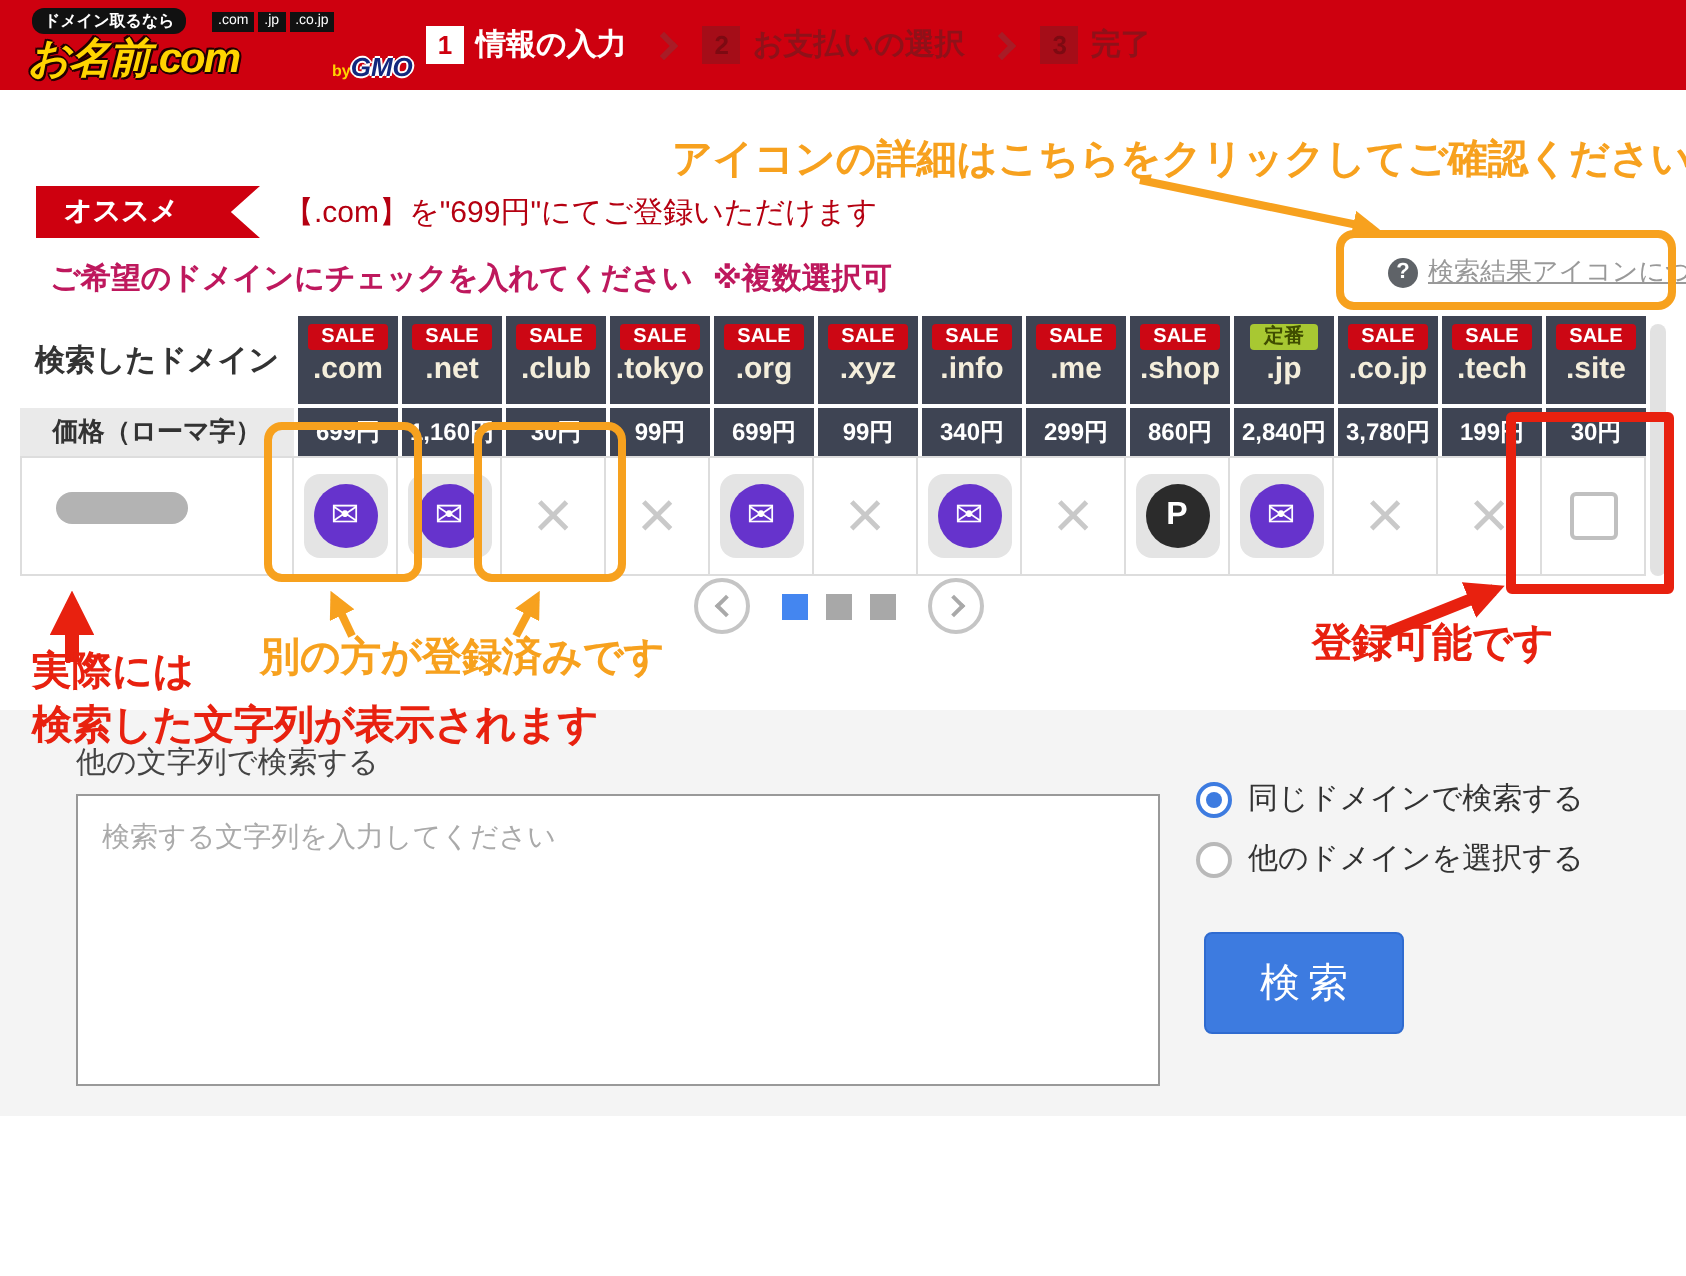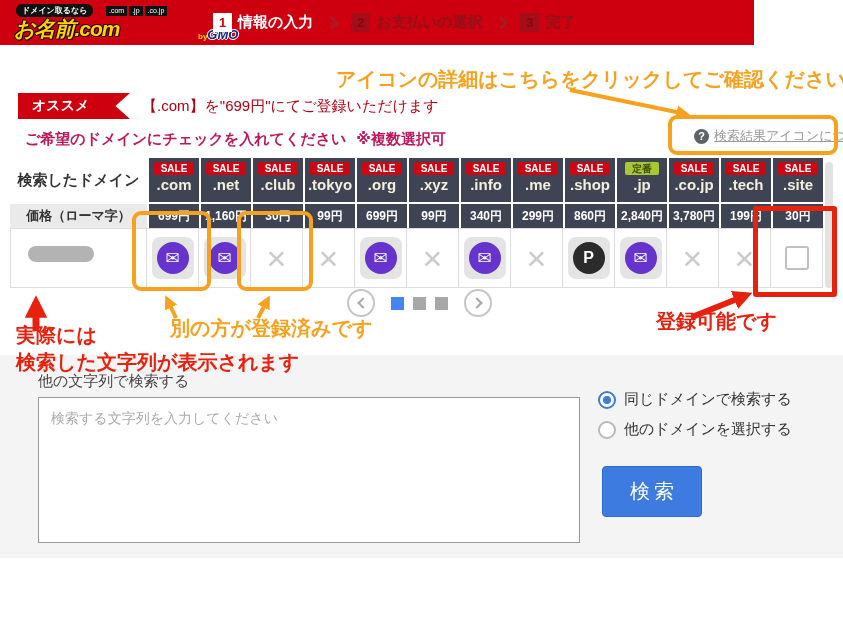--- a/index.html
+++ b/index.html
@@ -1,27 +1,27 @@
 <!DOCTYPE html>
 <html><head>
 <meta charset="utf-8">
 <style>
   * { margin:0; padding:0; box-sizing:border-box; }
   body { font-family:"Liberation Sans","DejaVu Sans",sans-serif; background:#fff; }
   #app { position:relative; width:843px; height:638px; background:#fff; overflow:hidden; }
 
   
-  .site-header { position:absolute; left:0; top:0; width:754px; height:45px; background:#ce000f; }
+  .site-header { position:absolute; left:0; top:0; width:843px; height:45px; background:#ce000f; }
   .logo { position:absolute; left:14px; top:3px; width:210px; height:40px; cursor:pointer; }
   .logo-tagline { position:absolute; left:2px; top:1px; background:#111; color:#fff; font-size:8px; font-weight:bold; padding:1px 6px; border-radius:6px; }
   .logo-chips { position:absolute; left:92px; top:3px; display:flex; gap:2px; }
   .chip { background:#111; color:#fff; font-size:7px; padding:1px 3px; line-height:1.1; }
   .logo-brand { position:absolute; left:0; top:12px; font-size:21px; font-weight:bold; color:#ffd400; letter-spacing:-1px;
     text-shadow:-1px 0 #200,1px 0 #200,0 -1px #200,0 1px #200,1px 1px #200,-1px -1px #200; white-space:nowrap;font-style:italic; }
-  .logo-by { position:absolute; left:152px; top:22px; white-space:nowrap;margin-left:32px; }
+  .logo-by { position:absolute; left:152px; top:22px; white-space:nowrap; }
   .logo-by-word { color:#ffd400; font-size:8px; font-weight:bold; }
   .logo-gmo { color:#13277e; font-size:13px; font-weight:bold; font-style:italic;
     text-shadow:-1px 0 #fff,1px 0 #fff,0 -1px #fff,0 1px #fff; }
   .steps { position:absolute; left:213px; top:0; height:45px; display:flex; align-items:center; }
   .step { display:flex; align-items:center; gap:6px; }
   .step-num { width:19px; height:19px; display:flex; align-items:center; justify-content:center; font-size:13px; font-weight:bold; }
   .step.active .step-num { background:#fff; color:#ce000f; }
   .step.active .step-label { color:#fff; font-weight:bold; font-size:15px; }
   .step:not(.active) .step-num { background:#a50d18; color:#7d0a12; }
   .step:not(.active) .step-label { color:#8f1119; font-weight:bold; font-size:15px; }
@@ -77,21 +77,21 @@
   .dots { display:flex; gap:9px; }
   .dot { width:13px; height:13px; background:#a8a8a8; cursor:pointer; }
   .dot.active { background:#4486f0; }
 
   
   .ann-box { position:absolute; border:4px solid #f7a11e; border-radius:9px; z-index:10; pointer-events:none; }
   .ann-box.red { border:5px solid #e8210f; border-radius:3px; }
   .arrows { position:absolute; left:0; top:0; width:843px; height:638px; z-index:20; pointer-events:none; }
   .ann-text { position:absolute; font-weight:bold; z-index:30; white-space:nowrap; }
   .ann-text.red { color:#e8210f; font-size:20px; }
-  .ann-text.orange { color:#f7a11e; font-size:20px;margin-left:40px; }
+  .ann-text.orange { color:#f7a11e; font-size:20px; }
 
   
   .search-panel { position:absolute; left:0; top:355px; width:843px; height:203px; background:#f4f4f4; z-index:0; }
   .search-heading { position:absolute; left:38px; top:372px; font-size:15px; font-weight:normal; color:#444; z-index:1; }
   .search-textarea { position:absolute; left:38px; top:397px; width:542px; height:146px; border:1px solid #999; background:#fff;
     padding:12px; font-size:14px; color:#333; resize:none; font-family:"Liberation Sans","DejaVu Sans",sans-serif; z-index:1; }
   .search-textarea::placeholder { color:#aaa; }
   .radio-group { position:absolute; left:598px; top:390px; display:flex; flex-direction:column; gap:11px; z-index:1; }
   .radio-row { display:flex; align-items:center; gap:8px; cursor:pointer; }
   .radio { width:18px; height:18px; border-radius:50%; border:2px solid #b9b9b9; background:#fff; position:relative; flex:none; }

